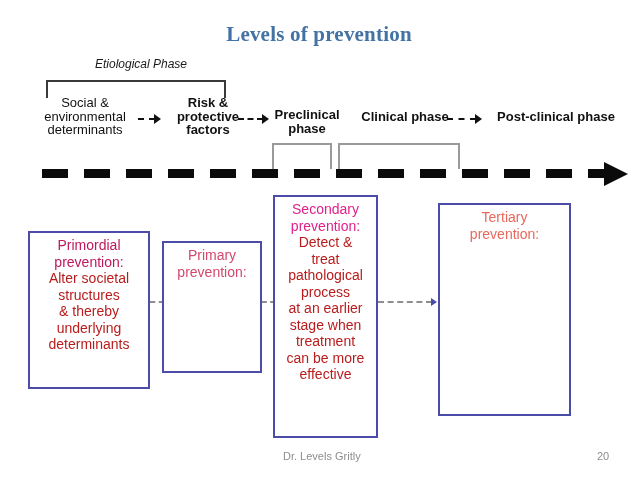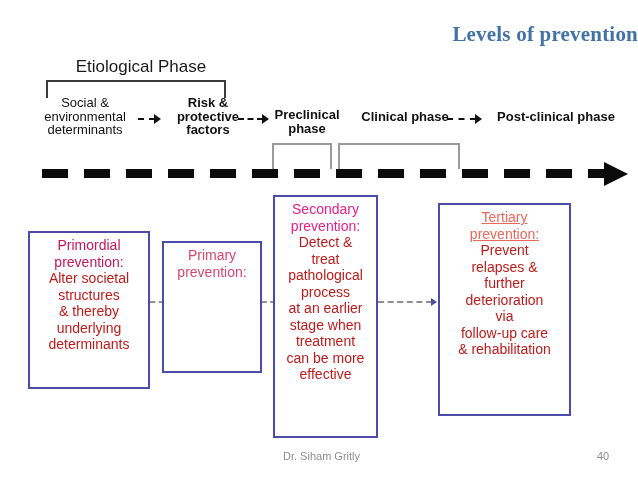--- a/index.html
+++ b/index.html
@@ -21,44 +21,45 @@
     height: 479px;
     background: #ffffff;
   }
 
   
   #slide-title {
     position: absolute;
     left: 0;
     top: 22px;
     width: 638px;
-    text-align: right;
+    text-align: center;
     font-family: "Liberation Serif", serif;
     font-weight: bold;
     font-size: 21px;
     color: #4372a4;
     letter-spacing: 0.2px;
   }
 
   
   .phase-label {
     position: absolute;
     font-family: "Liberation Sans", sans-serif;
     color: #111111;
     text-align: center;
     line-height: 1.05;
   }
 
   #etiological-phase-label {
     left: 56px;
     top: 58px;
     width: 170px;
-    font-size: 17px;
+    font-size: 12px;
     font-weight: normal;
     color: #1a1a1a;
+    font-style: italic;
   }
 
   #social-determinants-label {
     left: 20px;
     top: 96px;
     width: 130px;
     font-size: 13px;
     font-weight: normal;
   }
 
@@ -375,27 +376,20 @@
 pathological
 process
 at an earlier
 stage when
 treatment
 can be more
 effective</span>
   </div>
 
   <div class="prevention-box" id="box-tertiary">
-    <span class="prevention-heading" style="color: rgb(232, 104, 92); text-decoration: underline;">Tertiary
+    <span class="prevention-heading" style="color: rgb(232, 104, 92);">Tertiary
 prevention:</span>
-    <span class="prevention-body">Prevent
-relapses &amp;
-further
-deterioration
-via
-follow-up care
-&amp; rehabilitation</span>
-  </div>
-
-  <div id="footer-author">Dr. Siham Gritly</div>
-  <div id="footer-page-number">40</div>
+  </div>
+
+  <div id="footer-author">Dr. Levels Gritly</div>
+  <div id="footer-page-number">20</div>
 
 </div>
 
 </body></html>

